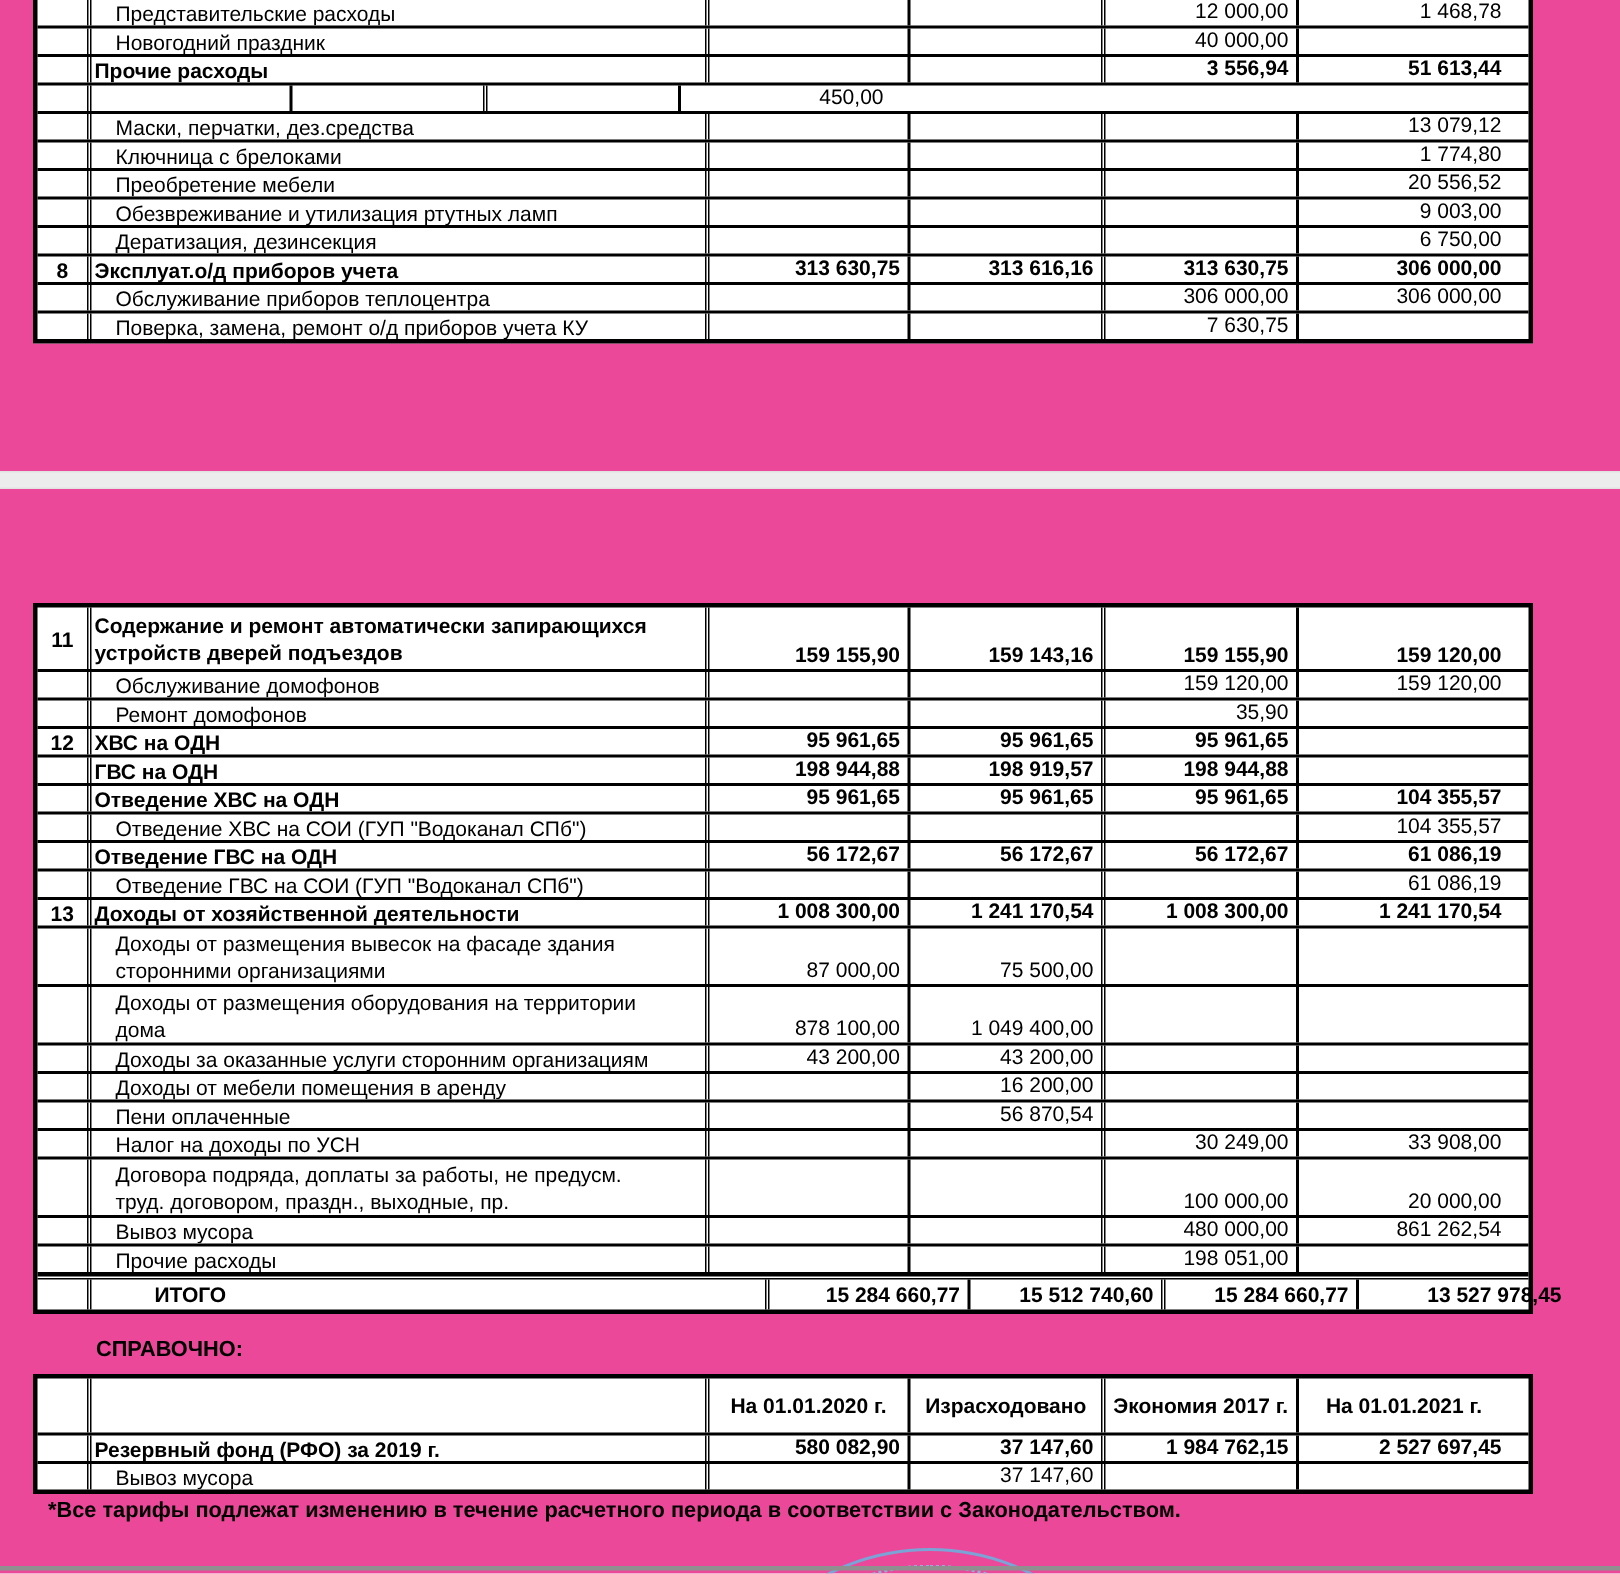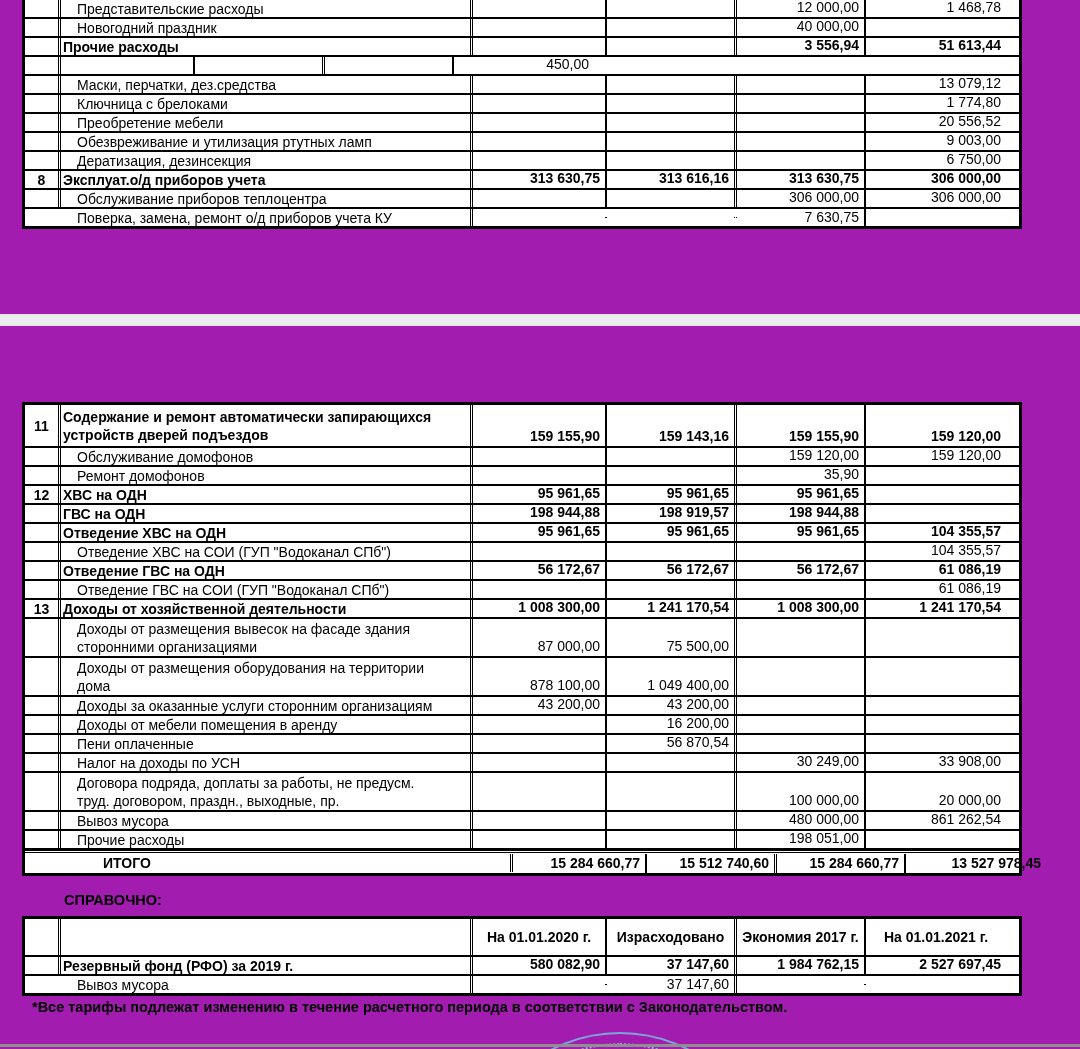--- a/index.html
+++ b/index.html
@@ -1,25 +1,25 @@
 <!DOCTYPE html>
 <html><head>
 <meta charset="utf-8">
 <style>
   html,body{margin:0;padding:0;background:#fff;}
   .page{
-    position:relative;width:1080px;height:1049px;background:#a21caf;
+    position:relative;width:1080px;height:1049px;background:#ec4899;
     overflow:hidden;font-family:"Liberation Sans",sans-serif;color:#000;
   }
   .tbl{
     position:absolute;left:22px;width:994px;
     border:3px solid #000;background:#fff;
   }
   .row{display:flex;border-bottom:2px solid #000;}
-  .row:last-child{border-bottom:none;align-items:center;}
+  .row:last-child{border-bottom:none;}
   .cell{
     display:flex;align-items:center;font-size:14px;line-height:18px;
     overflow:hidden;box-sizing:border-box;
   }
   .cell.num{width:36px;border-right:3px double #000;justify-content:center;font-weight:700;flex:none;}
   .cell.label{width:412px;border-right:3px double #000;padding:0 3px 0 16px;white-space:pre-line;flex:none;}
   .cell.c1{width:134px;border-right:2px solid #000;flex:none;}
   .cell.c2{width:130px;border-right:3px double #000;flex:none;}
   .cell.c3{width:129px;border-right:2px solid #000;flex:none;}
   .cell.c4{width:140px;flex:none;}

